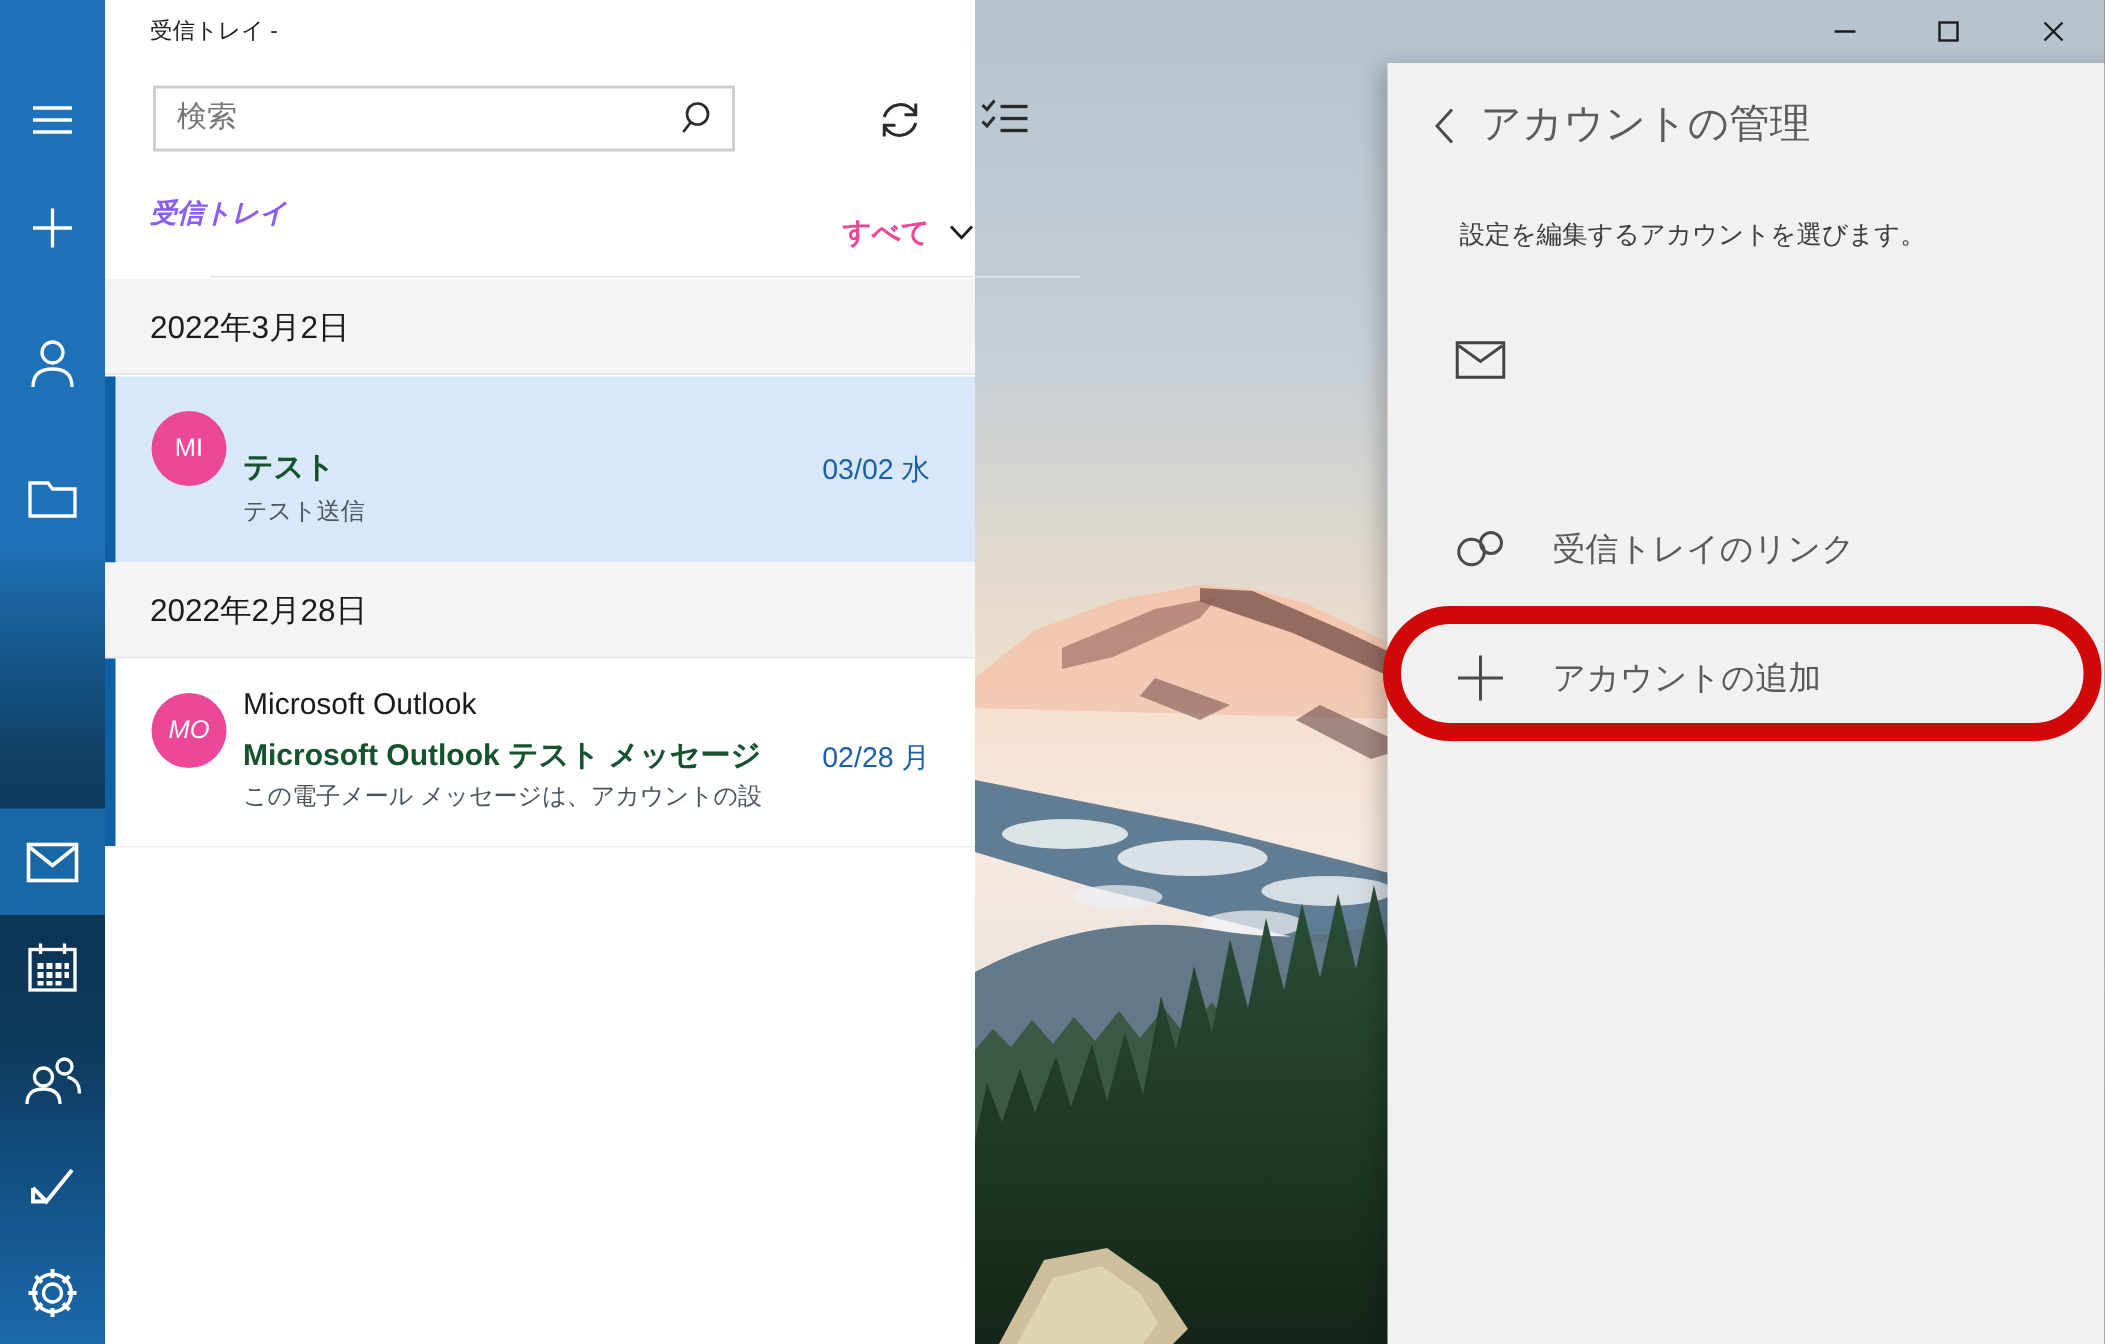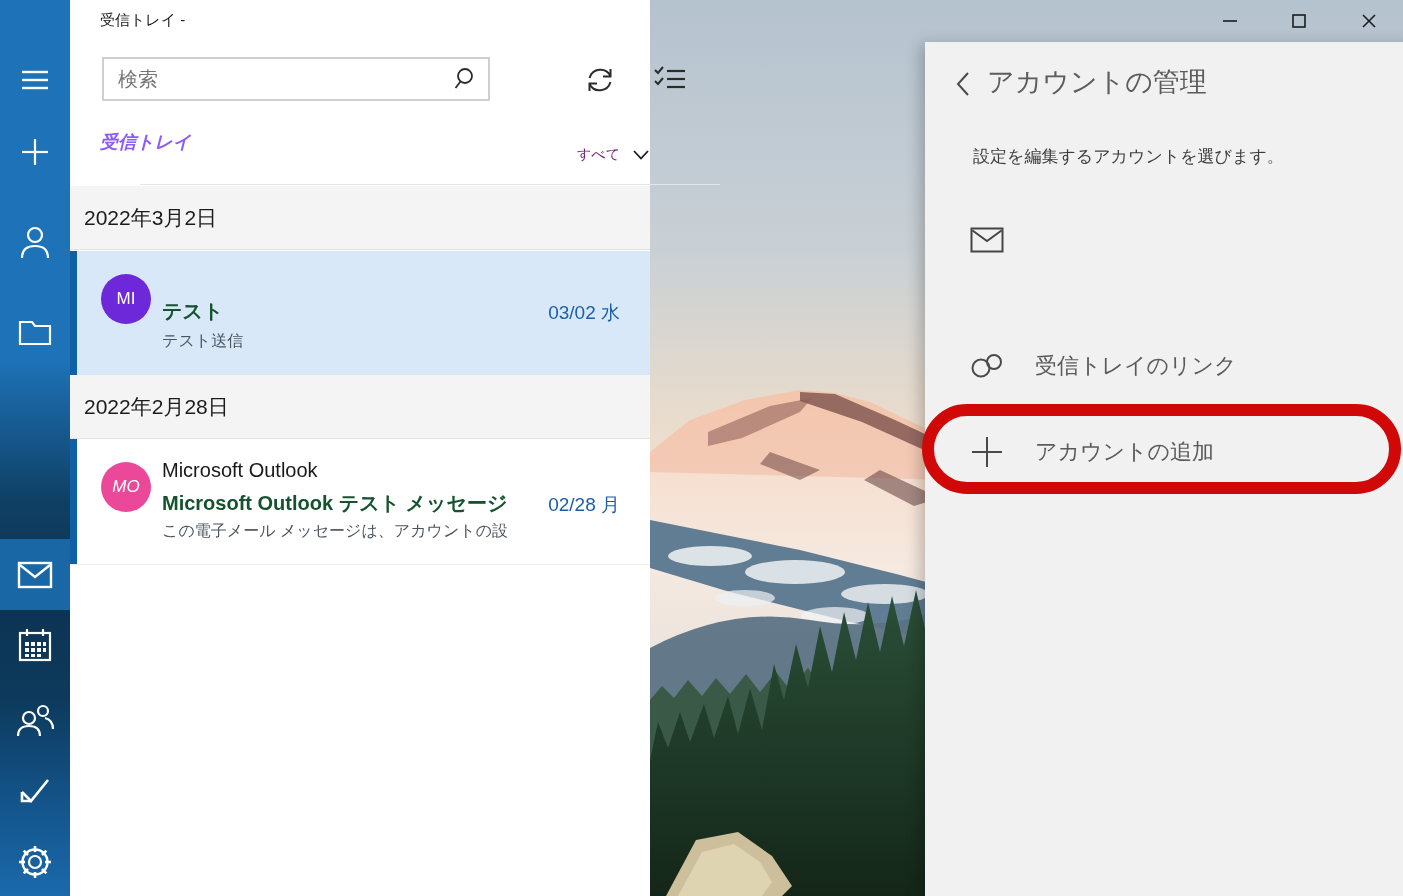--- a/index.html
+++ b/index.html
@@ -20,39 +20,39 @@
   }
   .side-item{width:70px;height:56px;display:flex;align-items:center;justify-content:center;cursor:pointer;}
   #mail-highlight{left:0;top:539px;width:70px;height:71px;background:#1a67a6;z-index:0;}
   .side-icon{display:block;}
 
   
   #maillist{left:70px;top:0;width:580px;height:896px;background:#ffffff;z-index:10;}
   #win-title{left:30px;top:11px;font-size:15px;color:#1b1b1b;}
   #search-box{
     left:32px;top:57px;width:388px;height:44px;background:#fff;
-    border:2px solid #cfcfcf;box-sizing:border-box;display:flex;align-items:center;
+    border:2px solid #cfcfcf;box-sizing:border-box;display:flex;align-items:center;font-family:Liberation Mono, monospace;
   }
   #search-box input{
     flex:1;border:none;outline:none;font-size:20px;color:#333;padding:0 8px 0 14px;
     font-family:inherit;background:transparent;
   }
   #search-box input::placeholder{color:#767676;}
   #search-glyph{width:42px;display:flex;align-items:center;justify-content:center;}
   #sync-btn{left:508px;top:58px;width:44px;height:44px;display:flex;align-items:center;justify-content:center;cursor:pointer;}
   #filter-btn{left:578px;top:60px;width:44px;height:40px;display:flex;align-items:center;justify-content:center;cursor:pointer;}
 
   #list-header{left:30px;top:130px;font-size:18px;font-weight:bold;color:#8b5cf6;font-style:italic;}
   #filter-dd{left:440px;top:140px;width:140px;height:30px;display:flex;align-items:center;justify-content:flex-end;gap:12px;cursor:pointer;}
-  #filter-dd .lbl{font-size:14px;color:#701a75;}
+  #filter-dd .lbl{font-size:19px;color:#ec4899;font-weight:bold;}
   #header-rule{left:70px;top:184px;width:580px;height:1px;background:#e6e6e6;}
 
   .group-header{
     left:70px;width:580px;height:64px;background:#f4f4f4;box-sizing:border-box;
-    border-bottom:1px solid #e3e3e3;display:flex;align-items:center;padding-left:14px;
+    border-bottom:1px solid #e3e3e3;display:flex;align-items:center;padding-left:30px;
     font-size:21px;color:#1b1b1b;z-index:11;
   }
   #group1{top:186px;}
   #group2{top:375px;text-align:right;}
 
   .email{left:70px;width:580px;box-sizing:border-box;cursor:pointer;z-index:11;}
   #email1{top:251px;height:124px;background:#d8e8f8;}
   #email2{top:439px;height:126px;background:#ffffff;border-bottom:1px solid #ededed;}
   .accent{position:absolute;left:0;top:0;width:7px;height:100%;background:#1060a5;}
   .avatar{
@@ -212,21 +212,21 @@
       </svg>
     </div>
 
     <div id="header-rule" class="abs"></div>
   </div>
 
   <div id="group1" class="abs group-header">2022年3月2日</div>
 
   <div id="email1" class="abs email">
     <div class="accent"></div>
-    <div class="avatar" style="background: #6d28d9;">MI</div>
+    <div class="avatar" style="background: #ec4899;">MI</div>
     <div class="subject">テスト</div>
     <div class="preview">テスト送信</div>
     <div class="maildate">03/02 水</div>
   </div>
 
   <div id="group2" class="abs group-header">2022年2月28日</div>
 
   <div id="email2" class="abs email">
     <div class="accent"></div>
     <div class="avatar" style="background: #ec4899; font-style: italic;">MO</div>

